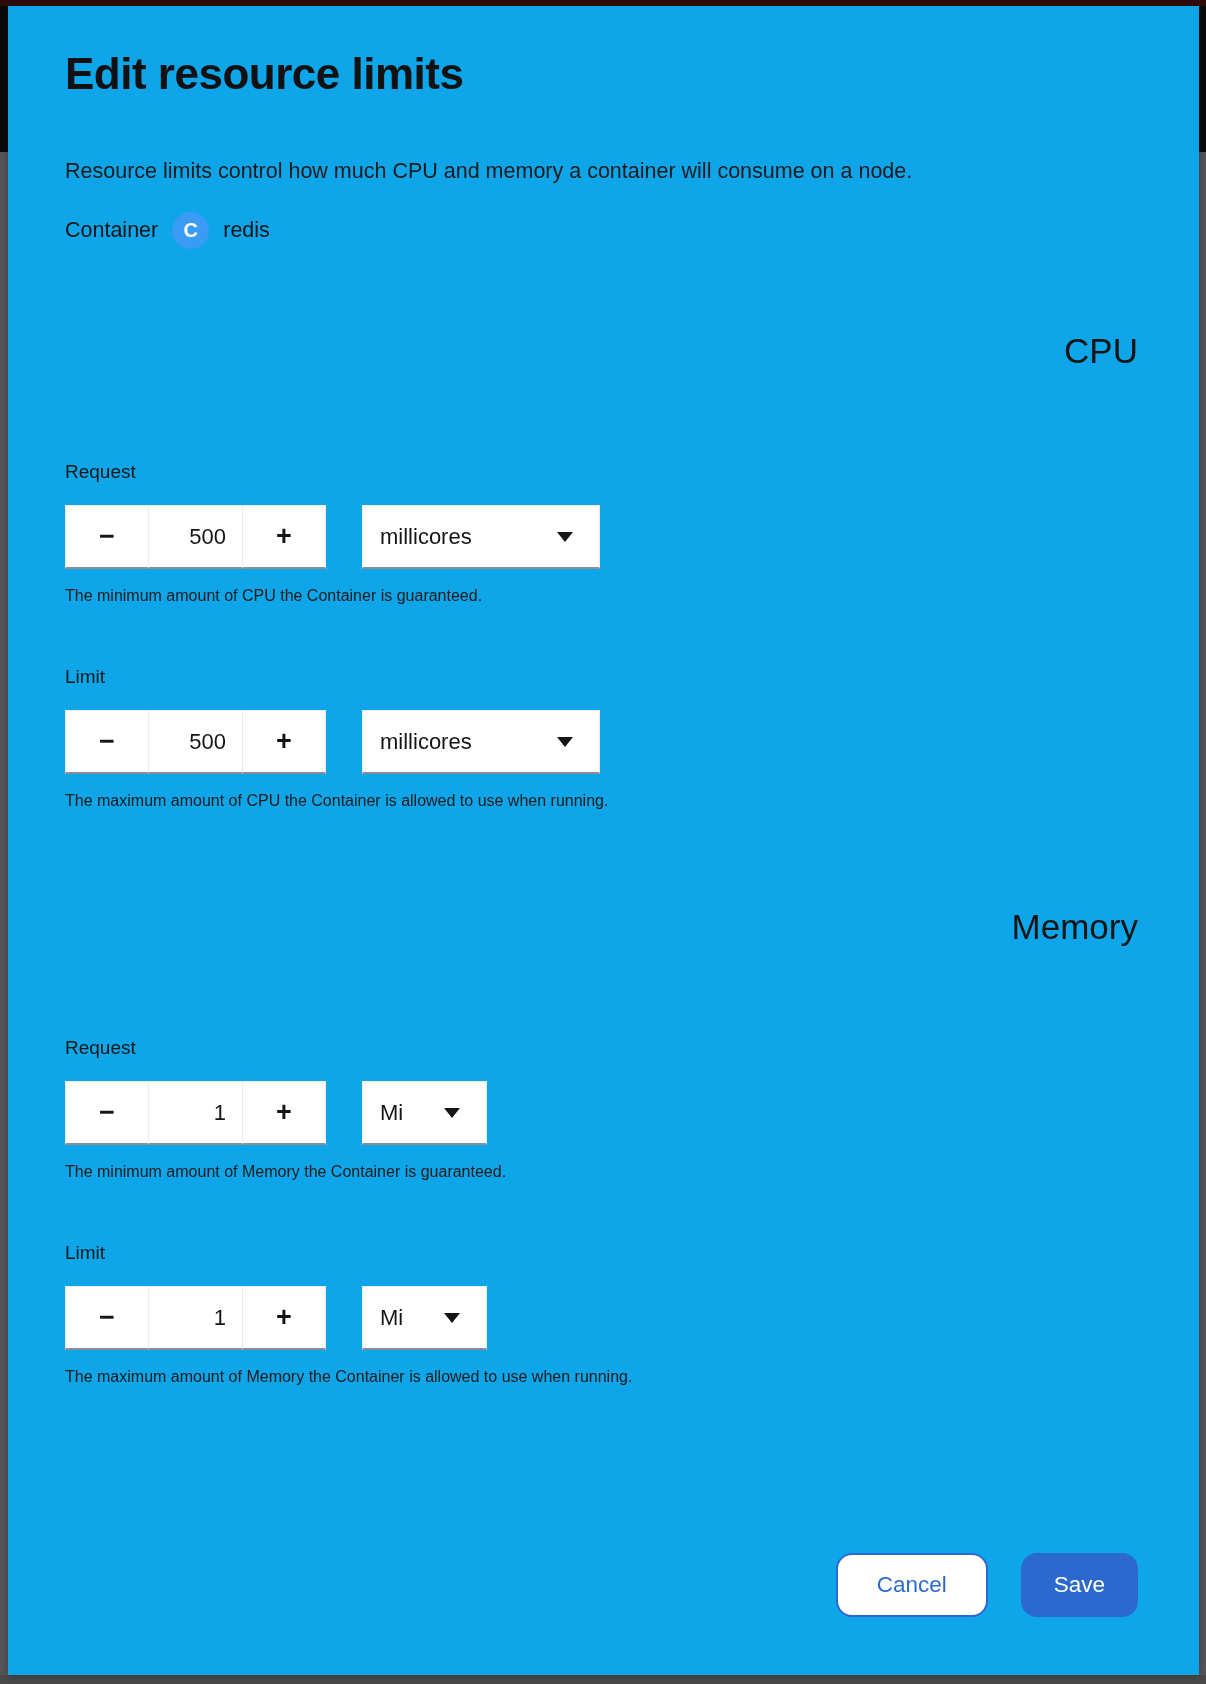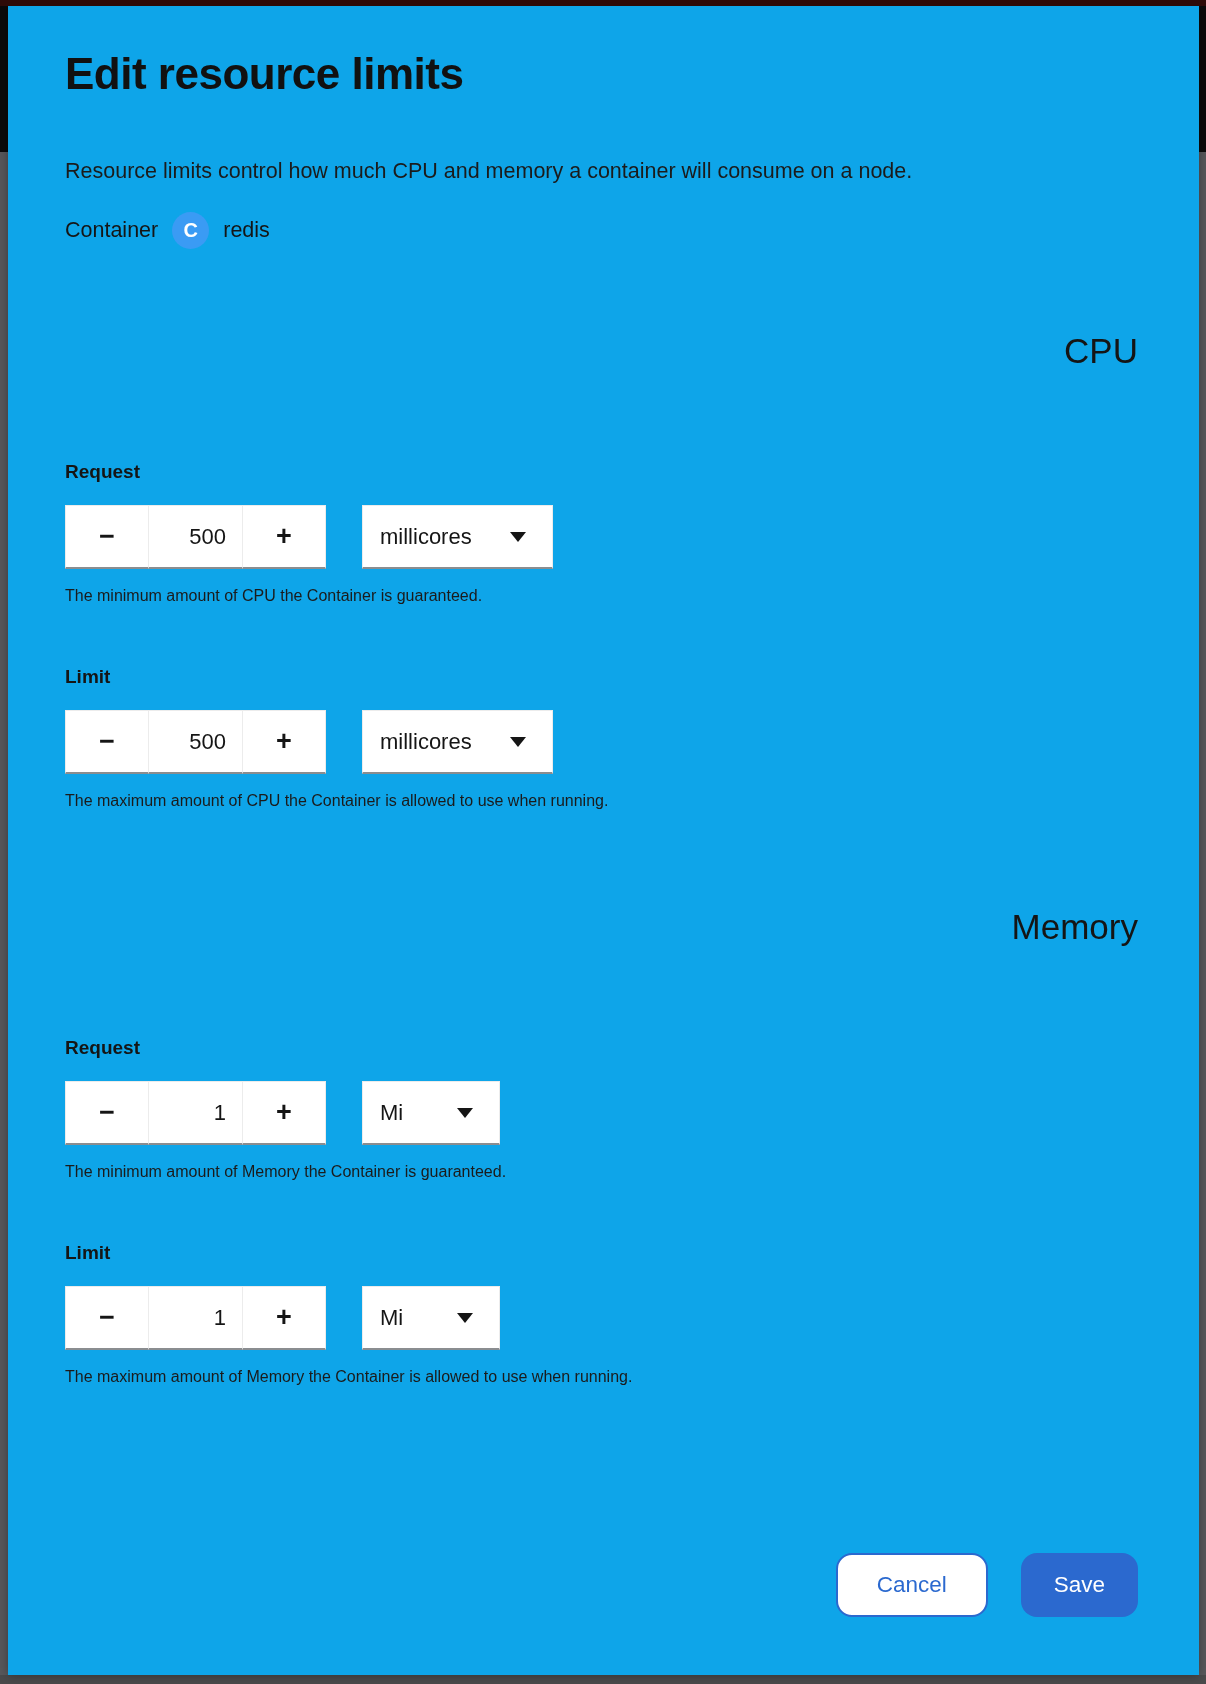--- a/index.html
+++ b/index.html
@@ -49,21 +49,21 @@
     color: #fff; font-size: 20px; font-weight: 700;
   }
 
   .section-heading {
     font-size: 35px; font-weight: 400; color: #151515; text-align: right;
   }
   .section-heading.cpu    { margin-top: 82px; }
   .section-heading.memory { margin-top: 92px; }
 
   .group-label {
-    font-size: 19px; font-weight: 700; color: #151515;
+    font-size: 19px; font-weight: 400; color: #151515;
   }
   .gl-1 { margin-top: 90px; }
   .gl-2 { margin-top: 56px; }
 
   .control-row {
     margin-top: 22px;
     display: flex; align-items: stretch; gap: 36px;
     height: 64px;
   }
 
@@ -92,22 +92,22 @@
   
   .unit-select {
     display: flex; align-items: center; justify-content: space-between;
     padding: 0 26px 0 17px;
     background: #fff;
     border: 1px solid #ececec;
     border-bottom: 2px solid #8a8d90;
     font-size: 22px; color: #151515;
     cursor: pointer;
   }
-  .unit-select.wide   { width: 191px; }
-  .unit-select.narrow { width: 138px; }
+  .unit-select.wide   { width: 238px; }
+  .unit-select.narrow { width: 125px; }
   .caret {
     width: 0; height: 0; margin-left: 24px;
     border-left: 8px solid transparent;
     border-right: 8px solid transparent;
     border-top: 10px solid #151515;
   }
 
   .helper-text {
     margin-top: 13px;
     font-size: 16px; line-height: 28px; color: #1b1b1b;

